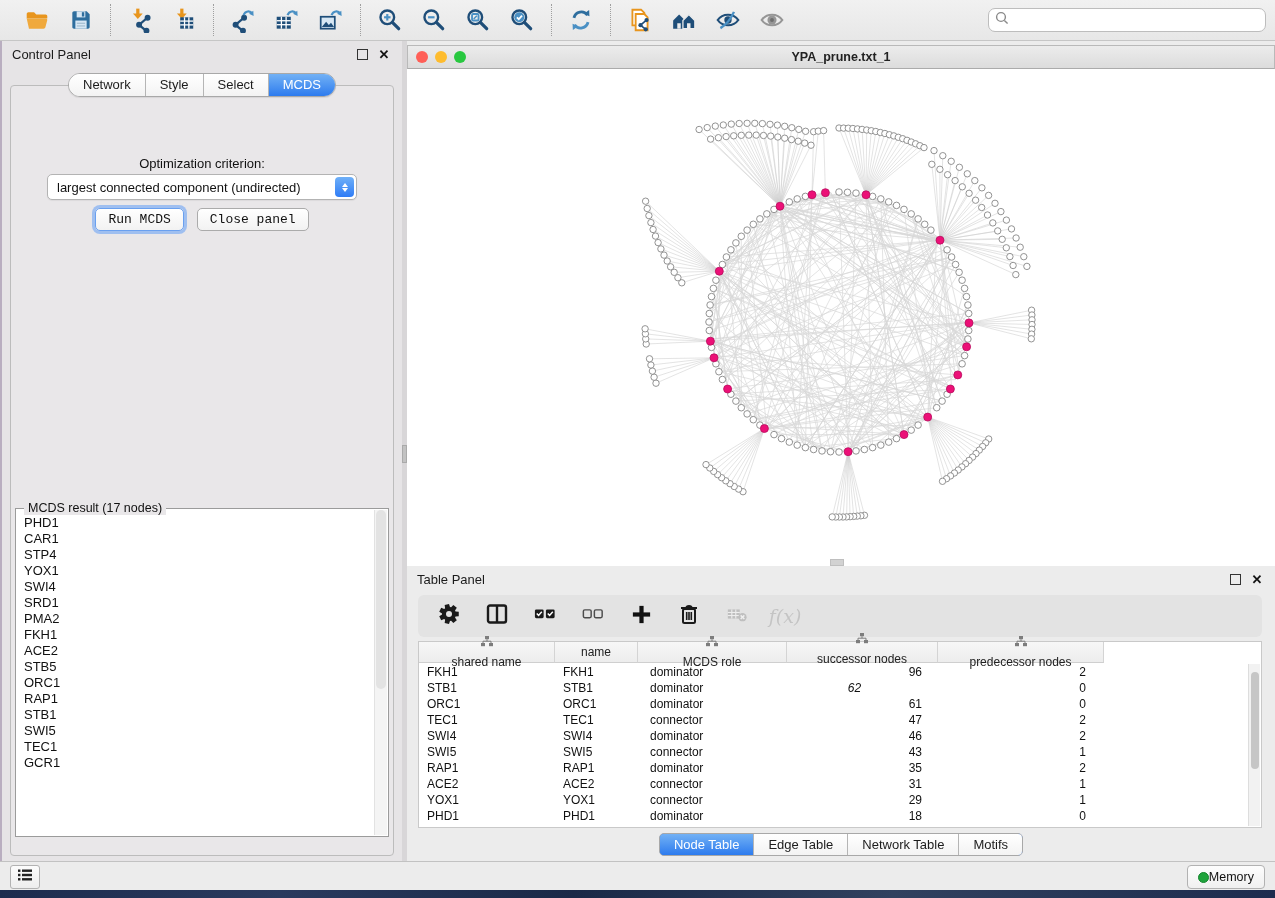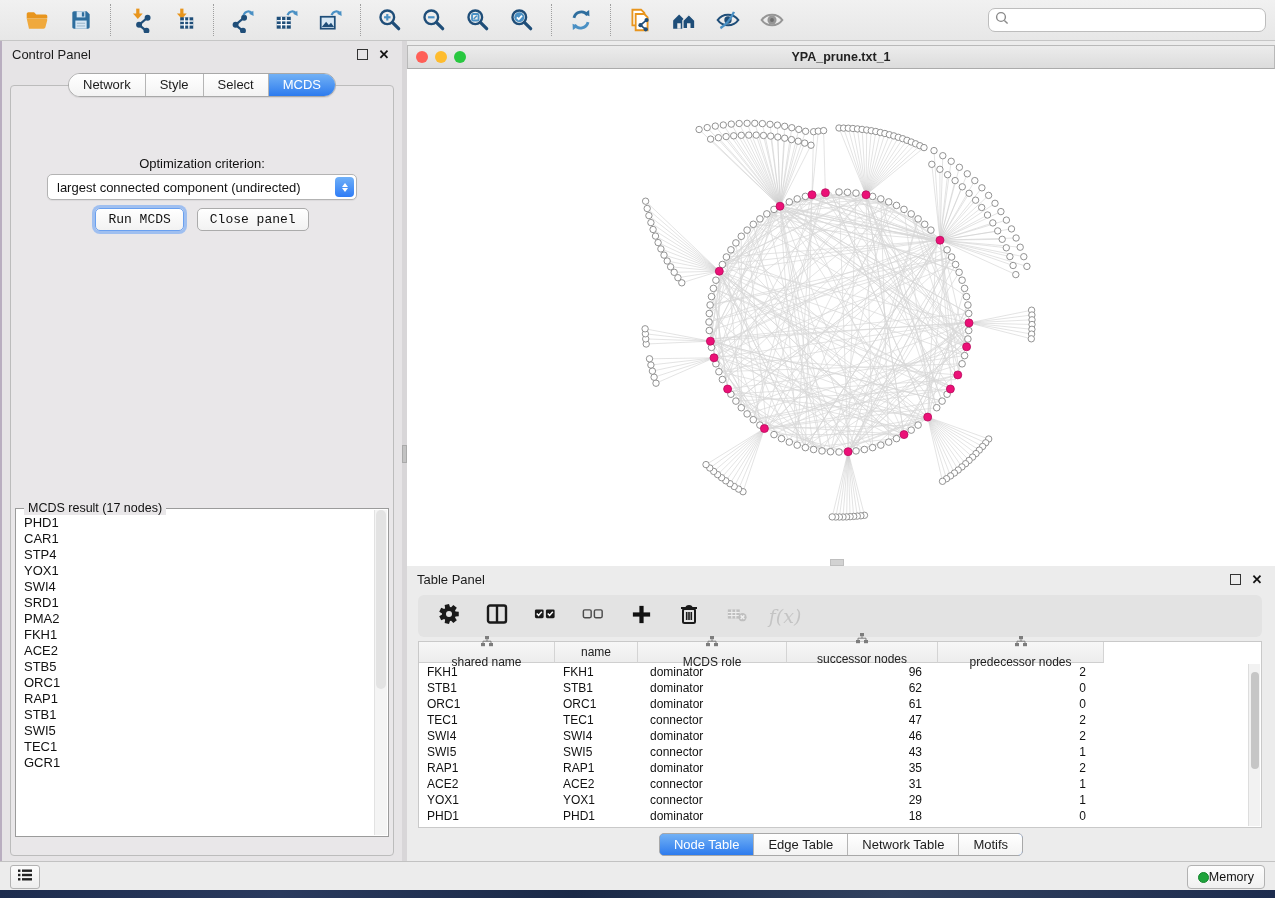--- a/index.html
+++ b/index.html
@@ -1199,21 +1199,21 @@
                 <div class="td" style="left: 0px; width: 136px; padding-left: 8px;">FKH1</div>
                 <div class="td" style="left: 136px; width: 83px; padding-left: 8px;">FKH1</div>
                 <div class="td" style="left: 219px; width: 149px; padding-left: 12px;">dominator</div>
                 <div class="td" style="left: 368px; width: 151px; text-align: right; padding-right: 16px;">96</div>
                 <div class="td" style="left: 519px; width: 166px; text-align: right; padding-right: 18px;">2</div>
               </div>
               <div class="tr" style="top: 16px;">
                 <div class="td" style="left: 0px; width: 136px; padding-left: 8px;">STB1</div>
                 <div class="td" style="left: 136px; width: 83px; padding-left: 8px;">STB1</div>
                 <div class="td" style="left: 219px; width: 149px; padding-left: 12px;">dominator</div>
-                <div class="td" style="left: 368px; width: 151px; text-align: right; padding-right: 16px;">62</div>
+                <div class="td" style="left: 368px; width: 151px; text-align: center; padding-right: 16px; font-style: italic;">62</div>
                 <div class="td" style="left: 519px; width: 166px; text-align: right; padding-right: 18px;">0</div>
               </div>
               <div class="tr" style="top: 32px;">
                 <div class="td" style="left: 0px; width: 136px; padding-left: 8px;">ORC1</div>
                 <div class="td" style="left: 136px; width: 83px; padding-left: 8px;">ORC1</div>
                 <div class="td" style="left: 219px; width: 149px; padding-left: 12px;">dominator</div>
                 <div class="td" style="left: 368px; width: 151px; text-align: right; padding-right: 16px;">61</div>
                 <div class="td" style="left: 519px; width: 166px; text-align: right; padding-right: 18px;">0</div>
               </div>
               <div class="tr" style="top: 48px;">

